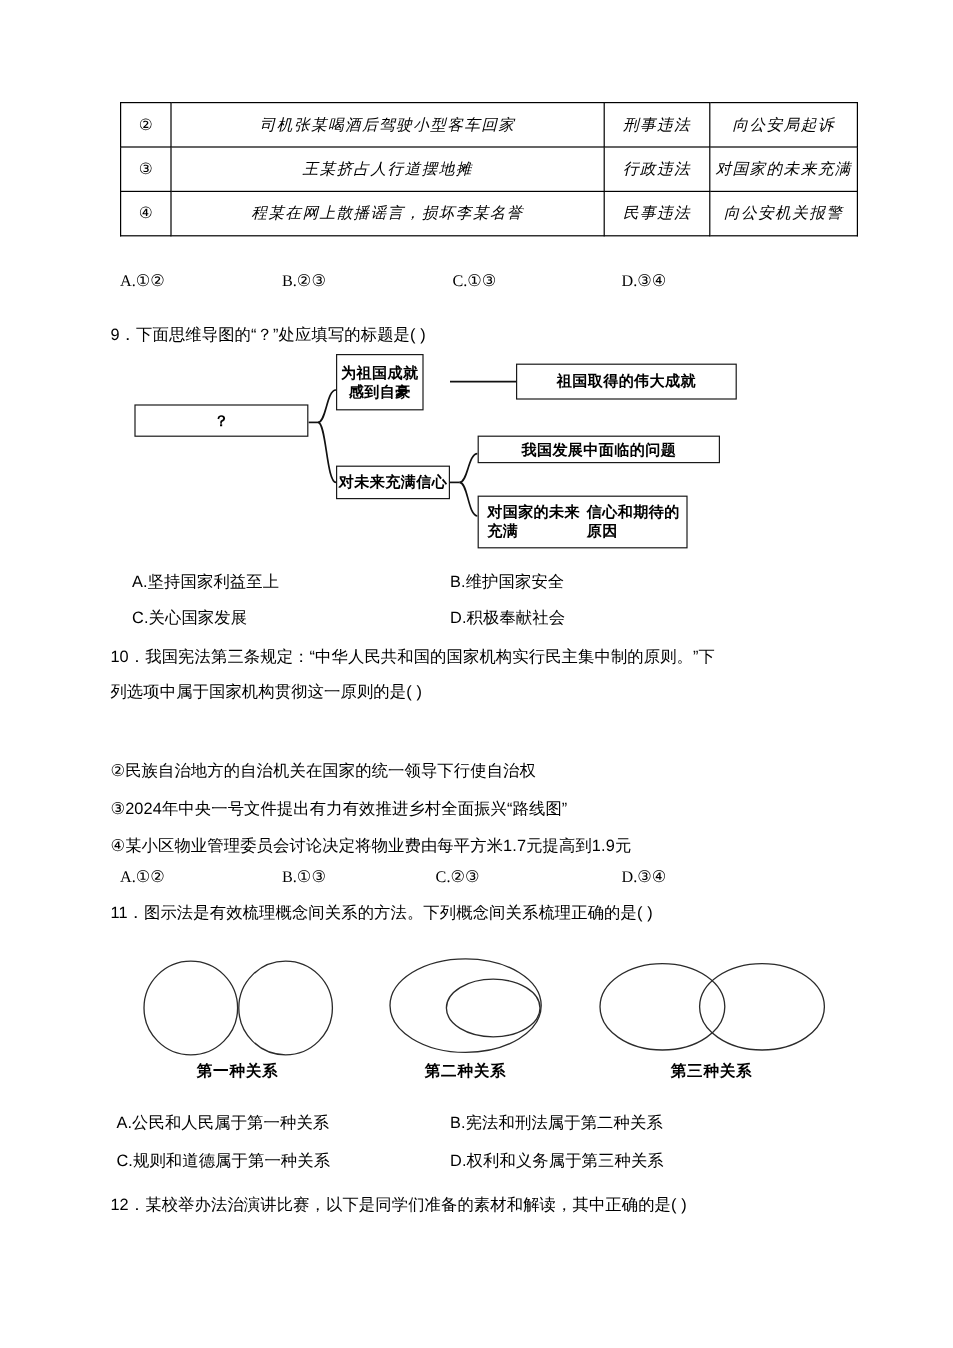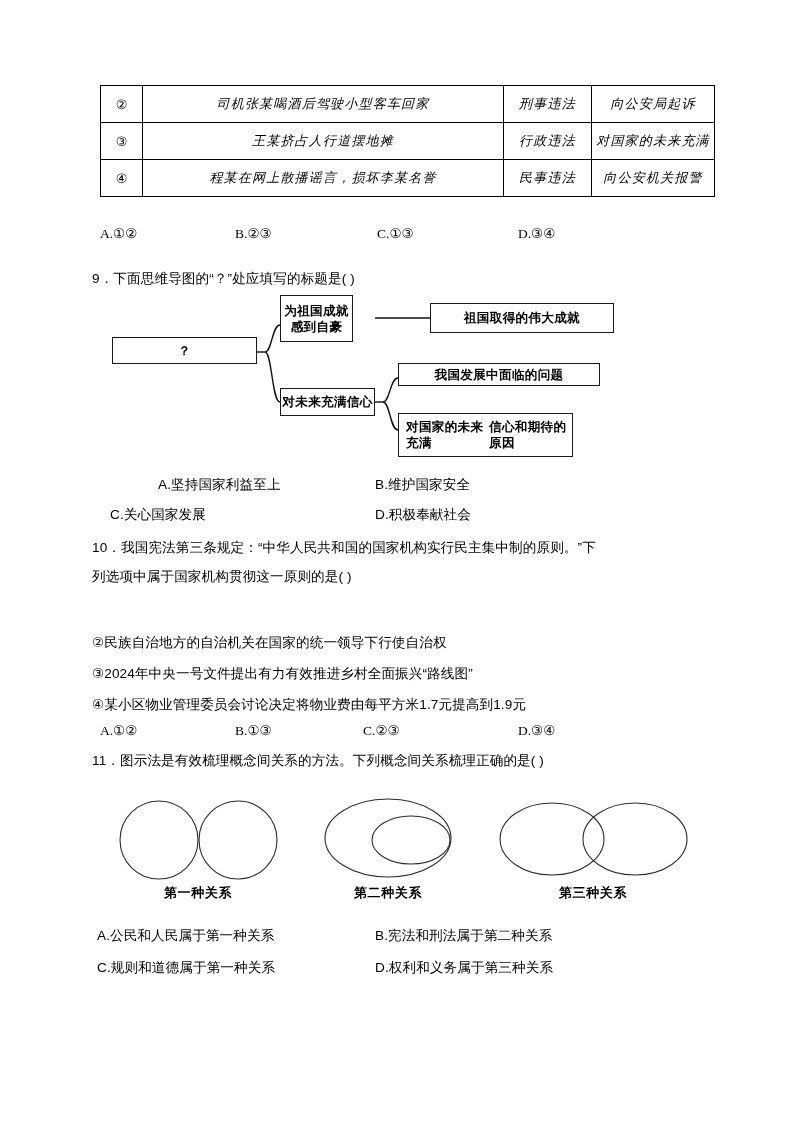--- a/index.html
+++ b/index.html
@@ -191,21 +191,21 @@
     <div class="mbox" style="left:298px; top:78px; width:202px; height:23px;">
       <span>我国发展中面临的问题</span>
     </div>
 
     <div class="mbox left-align" style="left:298px; top:128px; width:175px; height:44px; align-items:center; justify-content:center;">
       <span>对国家的未来充满</span>
       <span>信心和期待的原因</span>
     </div>
   </div>
 
-  <div class="opt" style="left:110px; top:476px;margin-left:48px;">A.坚持国家利益至上</div>
+  <div class="opt" style="left:110px; top:476px;">A.坚持国家利益至上</div>
   <div class="opt" style="left:375px; top:476px;">B.维护国家安全</div>
   <div class="opt" style="left:110px; top:506px;">C.关心国家发展</div>
   <div class="opt" style="left:375px; top:506px;">D.积极奉献社会</div>
 
   <div class="qtext" style="left:92px; top:539px;">10．我国宪法第三条规定：“中华人民共和国的国家机构实行民主集中制的原则。”下</div>
   <div class="qtext" style="left:92px; top:568px;">列选项中属于国家机构贯彻这一原则的是(  )</div>
 
   <div class="qtext" style="left:92px; top:634px;">②民族自治地方的自治机关在国家的统一领导下行使自治权</div>
   <div class="qtext" style="left:92px; top:665px;">③2024年中央一号文件提出有力有效推进乡村全面振兴“路线图”</div>
   <div class="qtext" style="left:92px; top:696px;">④某小区物业管理委员会讨论决定将物业费由每平方米1.7元提高到1.9元</div>
@@ -241,14 +241,15 @@
     <div class="venn-label" style="left:38px; top:89px; width:120px;">第一种关系</div>
     <div class="venn-label" style="left:228px; top:89px; width:120px;">第二种关系</div>
     <div class="venn-label" style="left:433px; top:89px; width:120px;">第三种关系</div>
   </div>
 
   <div class="opt" style="left:97px; top:927px;">A.公民和人民属于第一种关系</div>
   <div class="opt" style="left:375px; top:927px;">B.宪法和刑法属于第二种关系</div>
   <div class="opt" style="left:97px; top:959px;">C.规则和道德属于第一种关系</div>
   <div class="opt" style="left:375px; top:959px;">D.权利和义务属于第三种关系</div>
 
+  <div class="qtext" style="left:92px; top:995px;">12．某校举办法治演讲比赛，以下是同学们准备的素材和解读，其中正确的是(  )</div>
 
 </div>
 
 </body></html>

